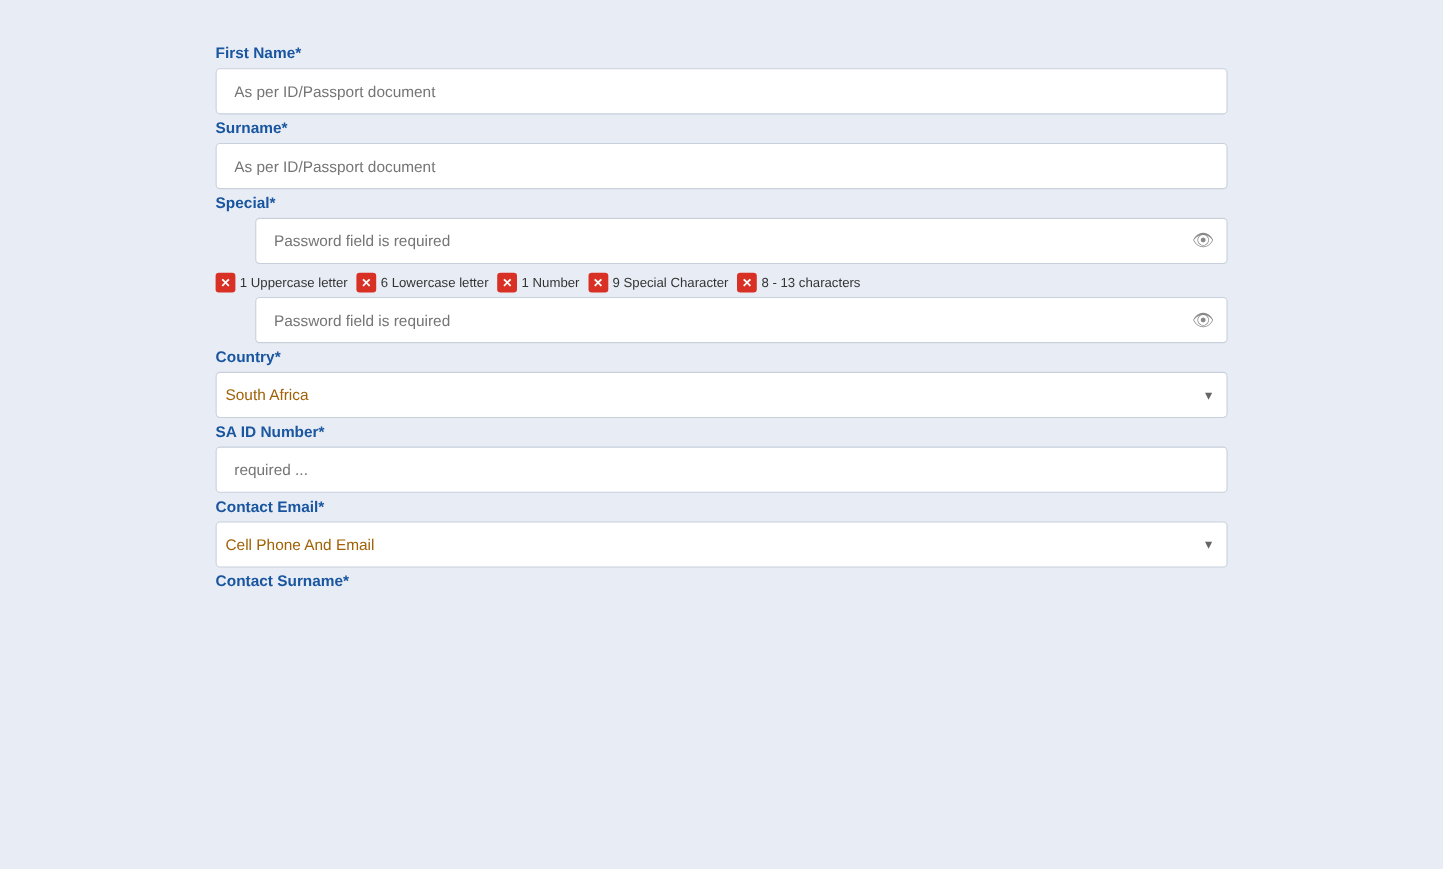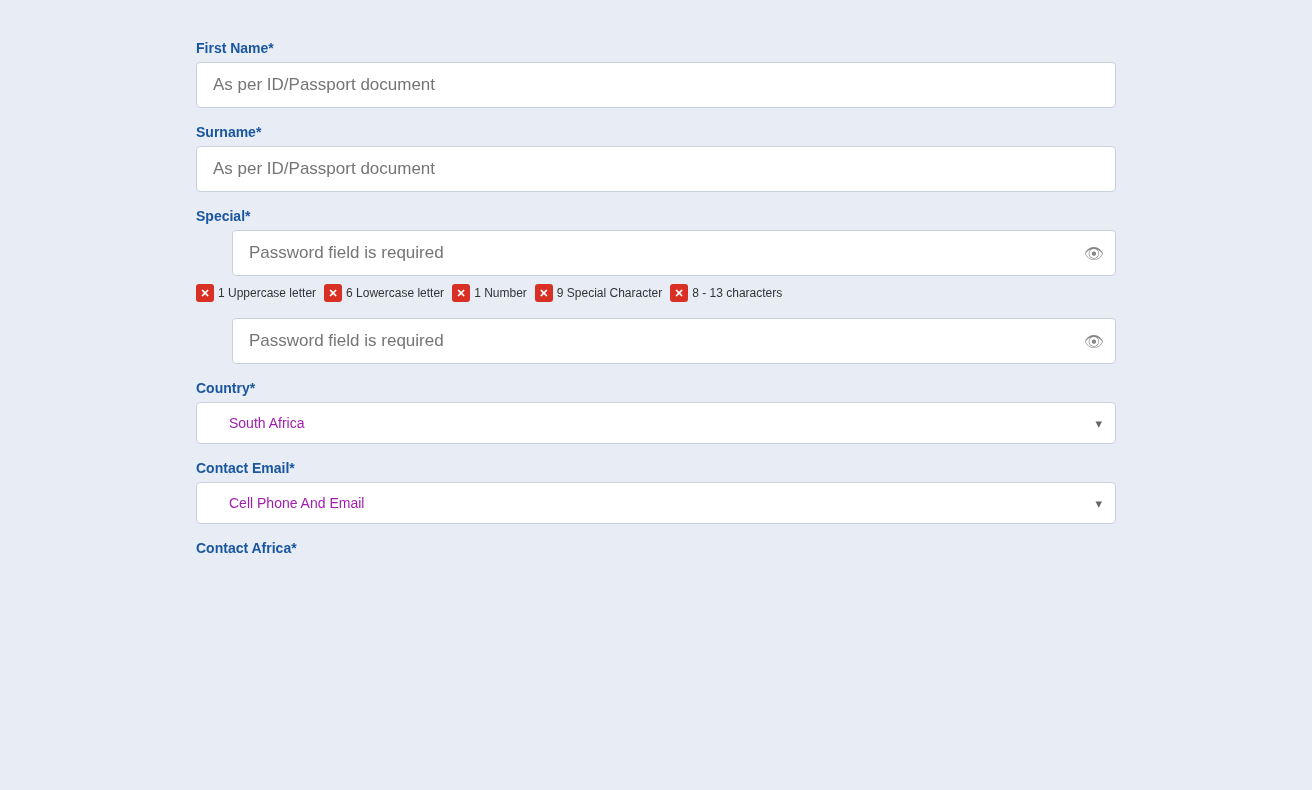--- a/index.html
+++ b/index.html
@@ -16,21 +16,21 @@
       justify-content: center;
       padding: 40px 20px;
     }
 
     .form-container {
       width: 100%;
       max-width: 920px;
     }
 
     .field-group {
-      margin-bottom: 16px;
+      margin-bottom: 4px;
     }
 
     .field-label {
       display: block;
       color: #1a56a0;
       font-size: 14px;
       font-weight: 600;
       margin-bottom: 6px;
     }
 
@@ -38,21 +38,21 @@
       color: #1a56a0;
     }
 
     .field-input {
       width: 100%;
       padding: 12px 16px;
       border: 1px solid #c8d0dc;
       border-radius: 4px;
       background-color: #ffffff;
       color: #888;
-      font-size: 17px;
+      font-size: 14px;
       outline: none;
     }
 
     .password-wrapper {
       position: relative;
       display: flex;
       align-items: center;
       padding-left: 36px;
     }
 
@@ -96,25 +96,25 @@
       font-size: 11px;
       font-weight: bold;
     }
 
     .select-wrapper {
       position: relative;
     }
 
     .field-select {
       width: 100%;
-      padding: 12px 32px;
+      padding: 12px 8px;
       border: 1px solid #c8d0dc;
       border-radius: 4px;
       background-color: #ffffff;
-      color: #a21caf;
+      color: #a16207;
       font-size: 14px;
       outline: none;
       appearance: none;
       cursor: pointer;
     }
 
     .select-chevron {
       position: absolute;
       right: 14px;
       top: 50%;
@@ -192,34 +192,40 @@
         <option>South Africa</option>
         <option>Nigeria</option>
         <option>Kenya</option>
         <option>Ghana</option>
         <option>Zimbabwe</option>
       </select>
       <span class="select-chevron">▾</span>
     </div>
   </div>
 
+  <div class="field-group">
+    <label class="field-label">
+      <span>SA ID Number</span><span class="required-star">*</span>
+    </label>
+    <input type="text" class="field-input" placeholder="required ..." style="">
+  </div>
 
   <div class="field-group">
     <label class="field-label">
       <span>Contact Email</span><span class="required-star">*</span>
     </label>
     <div class="select-wrapper">
       <select class="field-select">
         <option>Cell Phone And Email</option>
         <option>Cell Phone Only</option>
         <option>Email Only</option>
       </select>
       <span class="select-chevron">▾</span>
     </div>
   </div>
 
   <div class="field-group">
     <label class="field-label">
-      <span>Contact Africa</span><span class="required-star">*</span>
+      <span>Contact Surname</span><span class="required-star">*</span>
     </label>
   </div>
 
 </div>
 
 </body></html>

